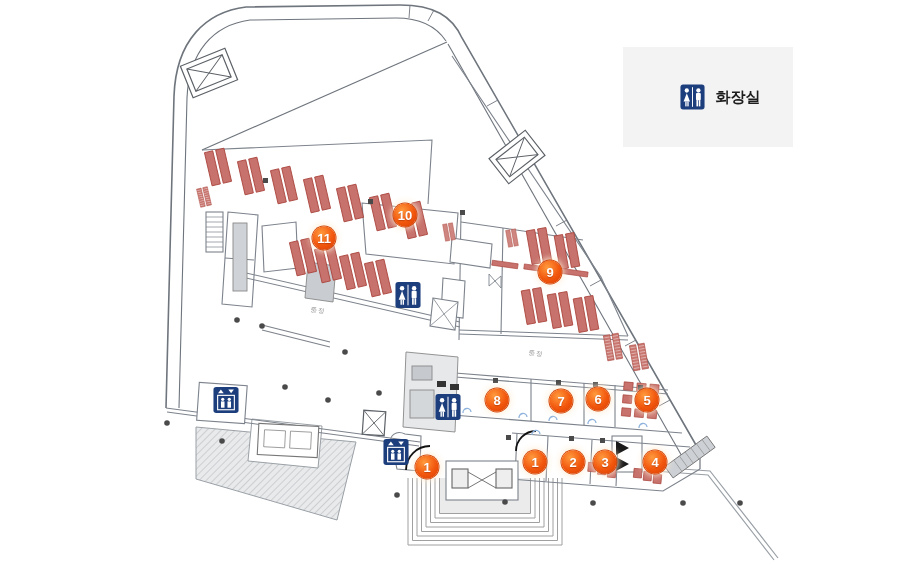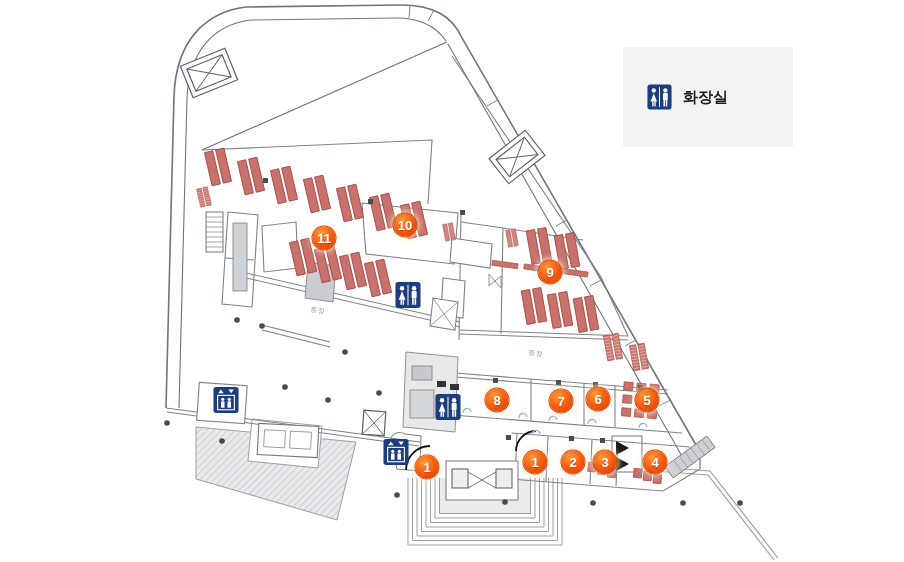--- a/index.html
+++ b/index.html
@@ -22,21 +22,21 @@
   .map-icon svg{width:100%;height:100%;display:block;}
 
   .room-label{
     position:absolute;transform:translate(-50%,-50%) rotate(7deg);
     font-size:6.5px;color:#8f8f8f;letter-spacing:1px;white-space:nowrap;
   }
 
   .legend{
     position:absolute;left:623px;top:47px;width:170px;height:100px;
     background:var(--legend-bg,#f3f3f4);
-    display:flex;flex-direction:column;justify-content:center;gap:10px;
+    display:flex;flex-direction:row;justify-content:center;gap:10px;
     padding-left:24px;box-sizing:border-box;
   }
   .legend-row{display:flex;align-items:center;gap:11px;}
   .legend-icon{width:25px;height:26px;flex:0 0 auto;}
   .legend-icon svg{width:100%;height:100%;display:block;}
   .legend-label{font-size:15px;color:#1c1c1c;font-weight:bold;letter-spacing:0;}
 </style>
 </head>
 <body>
 
@@ -242,21 +242,21 @@
         <path d="M588,424 a 4,4 0 0 1 8,-1"></path>
         <path d="M639,428 a 4,4 0 0 1 8,-1"></path>
         <path d="M463,413 a 4,4 0 0 1 8,-1"></path>
         <path d="M532,435 a 4,4 0 0 1 8,-1"></path>
       </g>
     </g>
   </svg>
 
   <div id="overlay">
       <div class="marker" style="left: 324px; top: 238px;">11</div>
-      <div class="marker" style="left: 405px; top: 225px;">10</div>
+      <div class="marker" style="left: 405px; top: 215px;">10</div>
       <div class="marker" style="left: 550px; top: 272px;">9</div>
       <div class="marker" style="left: 497px; top: 400px;">8</div>
       <div class="marker" style="left: 561px; top: 401px;">7</div>
       <div class="marker" style="left: 598px; top: 399px;">6</div>
       <div class="marker" style="left: 647px; top: 400px;">5</div>
       <div class="marker" style="left: 427px; top: 467px;">1</div>
       <div class="marker" style="left: 535px; top: 462px;">1</div>
       <div class="marker" style="left: 573px; top: 462px;">2</div>
       <div class="marker" style="left: 605px; top: 462px;">3</div>
       <div class="marker" style="left: 655px; top: 462px;">4</div>

